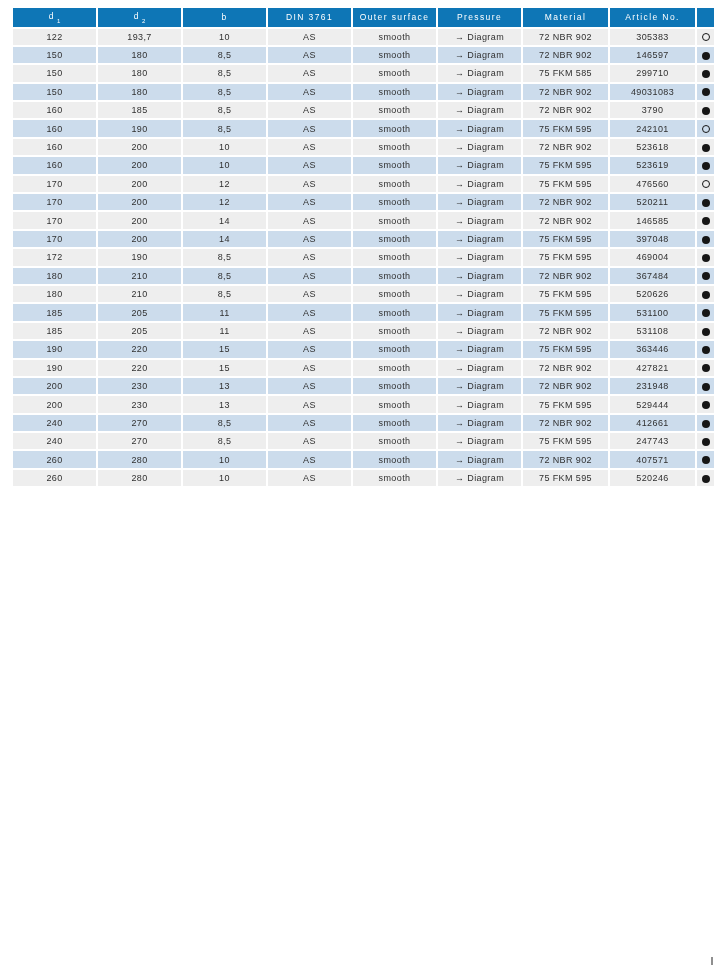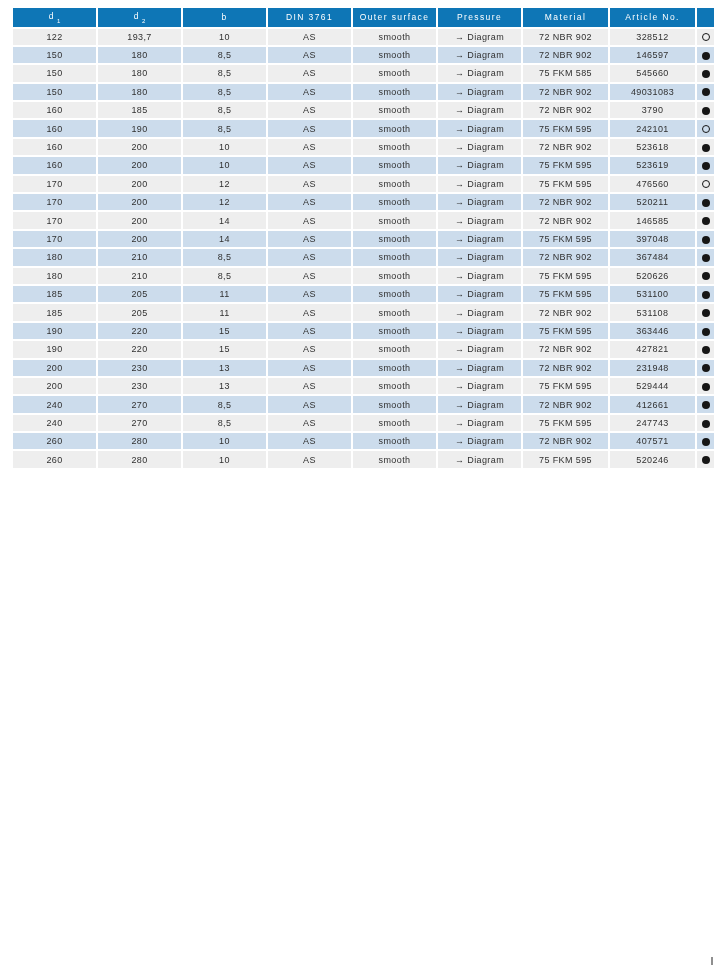--- a/index.html
+++ b/index.html
@@ -102,21 +102,21 @@
   </thead>
   <tbody>
       <tr class="row-gray">
         <td>122</td>
         <td>193,7</td>
         <td>10</td>
         <td>AS</td>
         <td>smooth</td>
         <td>→ Diagram</td>
         <td>72 NBR 902</td>
-        <td>328512</td>
+        <td>305383</td>
         <td><span class="dot open"></span></td>
       </tr>
       <tr class="row-blue">
         <td>150</td>
         <td>180</td>
         <td>8,5</td>
         <td>AS</td>
         <td>smooth</td>
         <td>→ Diagram</td>
         <td>72 NBR 902</td>
@@ -124,21 +124,21 @@
         <td><span class="dot filled"></span></td>
       </tr>
       <tr class="row-gray">
         <td>150</td>
         <td>180</td>
         <td>8,5</td>
         <td>AS</td>
         <td>smooth</td>
         <td>→ Diagram</td>
         <td>75 FKM 585</td>
-        <td>545660</td>
+        <td>299710</td>
         <td><span class="dot filled"></span></td>
       </tr>
       <tr class="row-blue">
         <td>150</td>
         <td>180</td>
         <td>8,5</td>
         <td>AS</td>
         <td>smooth</td>
         <td>→ Diagram</td>
         <td>72 NBR 902</td>
@@ -224,20 +224,31 @@
       </tr>
       <tr class="row-blue">
         <td>170</td>
         <td>200</td>
         <td>14</td>
         <td>AS</td>
         <td>smooth</td>
         <td>→ Diagram</td>
         <td>75 FKM 595</td>
         <td>397048</td>
+        <td><span class="dot filled"></span></td>
+      </tr>
+      <tr class="row-gray">
+        <td>172</td>
+        <td>190</td>
+        <td>8,5</td>
+        <td>AS</td>
+        <td>smooth</td>
+        <td>→ Diagram</td>
+        <td>75 FKM 595</td>
+        <td>469004</td>
         <td><span class="dot filled"></span></td>
       </tr>
       <tr class="row-blue">
         <td>180</td>
         <td>210</td>
         <td>8,5</td>
         <td>AS</td>
         <td>smooth</td>
         <td>→ Diagram</td>
         <td>72 NBR 902</td>

